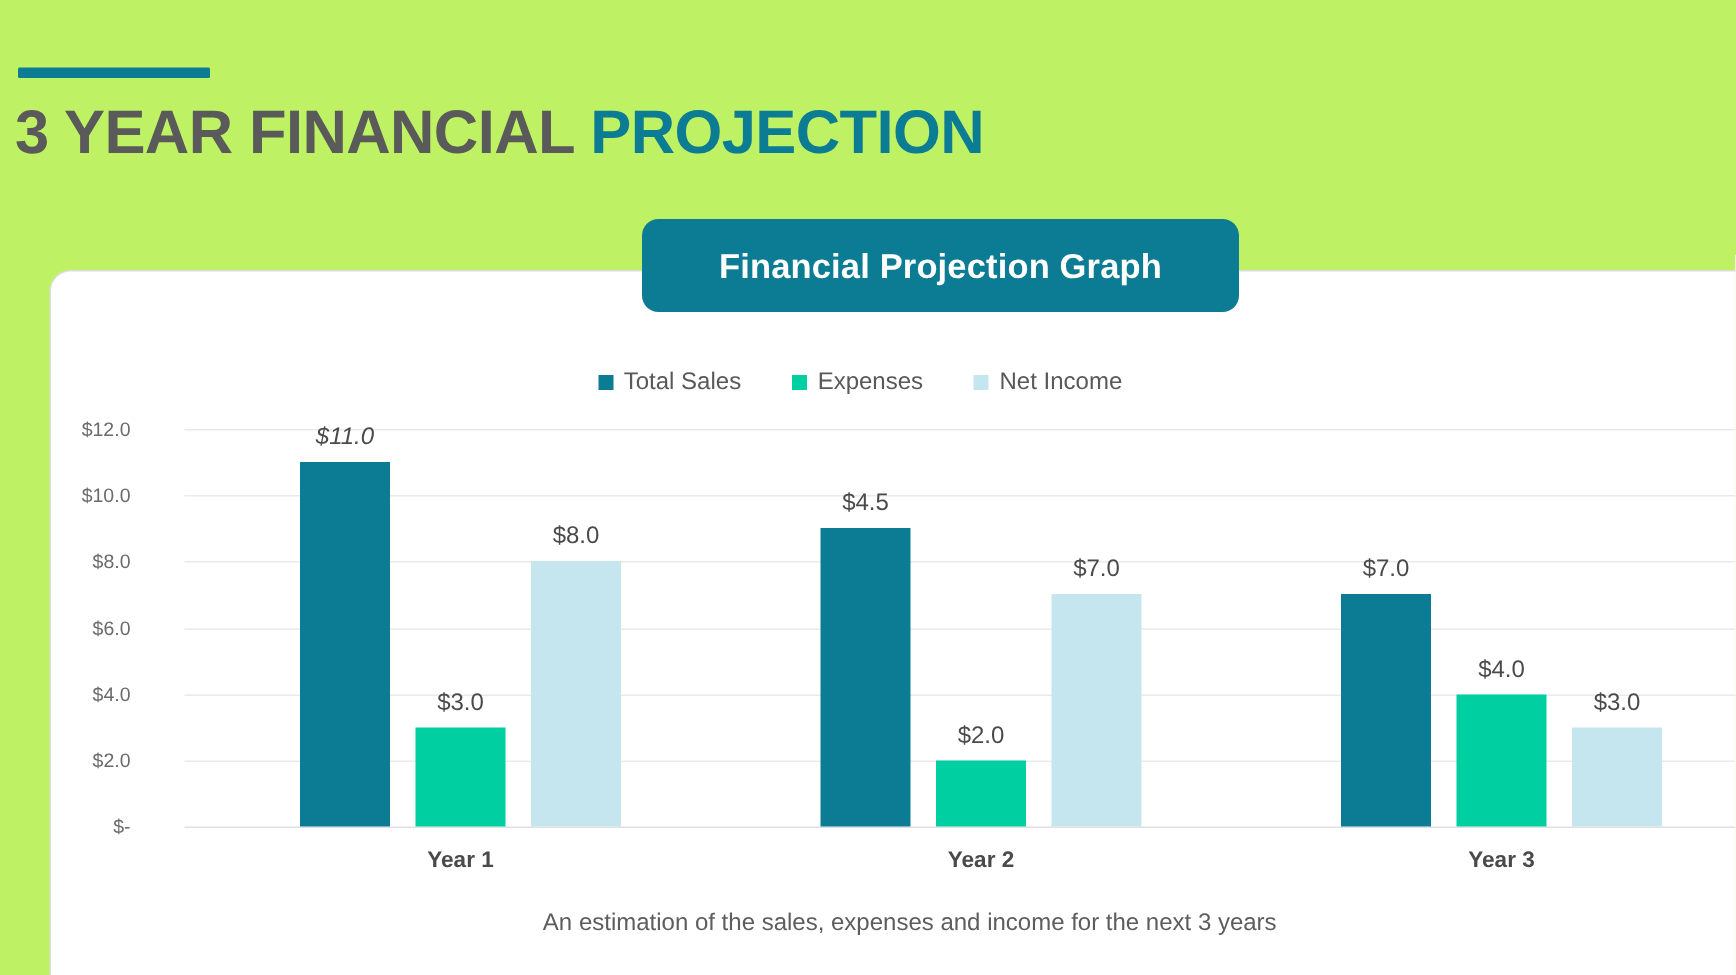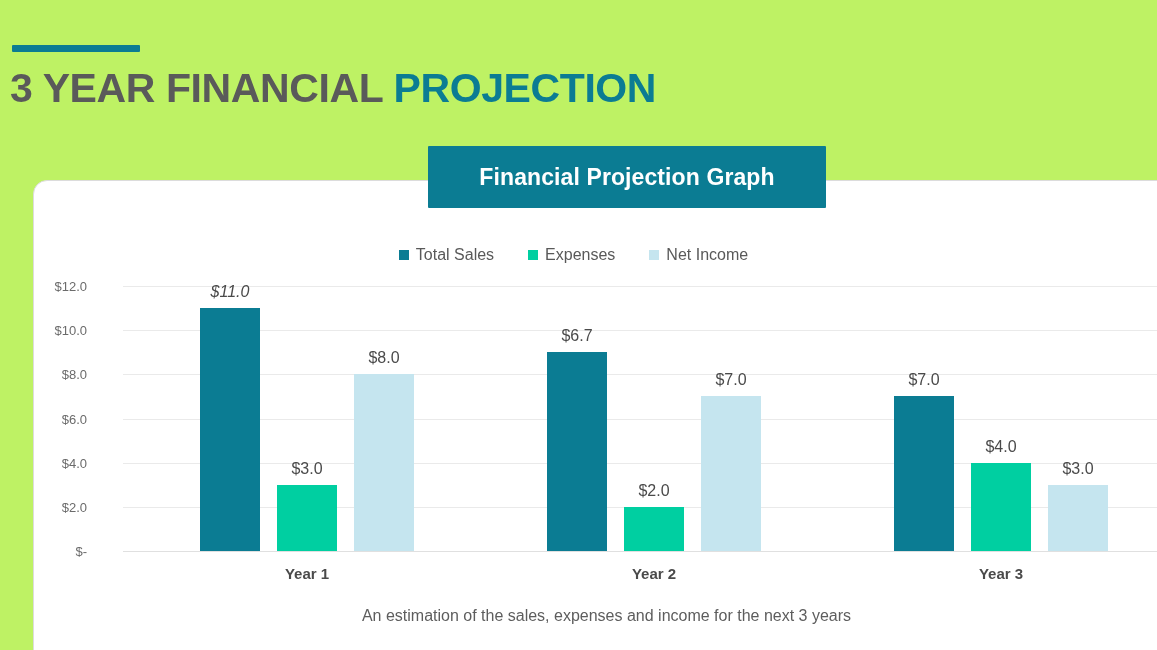--- a/index.html
+++ b/index.html
@@ -46,21 +46,21 @@
     border: 1px solid #dcdcdc;
     border-radius: 14px;
   }
 
   
   .chart-pill {
     position: absolute;
     left: 428px; top: 146px;
     width: 398px; height: 62px;
     background: #0b7c93;
-    border-radius: 1px;
+    border-radius: 11px;
     display: flex;
     align-items: center;
     justify-content: center;
   }
   .chart-pill-label {
     color: #ffffff;
     font-size: 23px;
     font-weight: bold;
     letter-spacing: 0.1px;
   }
@@ -199,21 +199,21 @@
       <div class="gridline zero" style="top: 551px;"></div>
       <div class="ytick" style="top: 551px;">$-</div>
       <div class="bar" style="left: 200px; height: 242.917px; background: rgb(11, 124, 147);"></div>
       <div class="bar-value" style="left: 230px; top: 283.083px; font-style: italic;">$11.0</div>
       <div class="bar" style="left: 277px; height: 66.25px; background: rgb(0, 207, 161);"></div>
       <div class="bar-value" style="left: 307px; top: 459.75px;">$3.0</div>
       <div class="bar" style="left: 354px; height: 176.667px; background: rgb(197, 229, 239);"></div>
       <div class="bar-value" style="left: 384px; top: 349.333px;">$8.0</div>
       <div class="xlabel" style="left: 307px;">Year 1</div>
       <div class="bar" style="left: 547px; height: 198.75px; background: rgb(11, 124, 147);"></div>
-      <div class="bar-value" style="left: 577px; top: 327.25px;">$6.7</div>
+      <div class="bar-value" style="left: 577px; top: 327.25px;">$4.5</div>
       <div class="bar" style="left: 624px; height: 44.1667px; background: rgb(0, 207, 161);"></div>
       <div class="bar-value" style="left: 654px; top: 481.833px;">$2.0</div>
       <div class="bar" style="left: 701px; height: 154.583px; background: rgb(197, 229, 239);"></div>
       <div class="bar-value" style="left: 731px; top: 371.417px;">$7.0</div>
       <div class="xlabel" style="left: 654px; text-align: center;">Year 2</div>
       <div class="bar" style="left: 894px; height: 154.583px; background: rgb(11, 124, 147);"></div>
       <div class="bar-value" style="left: 924px; top: 371.417px;">$7.0</div>
       <div class="bar" style="left: 971px; height: 88.3333px; background: rgb(0, 207, 161);"></div>
       <div class="bar-value" style="left: 1001px; top: 437.667px;">$4.0</div>
       <div class="bar" style="left: 1048px; height: 66.25px; background: rgb(197, 229, 239);"></div>

